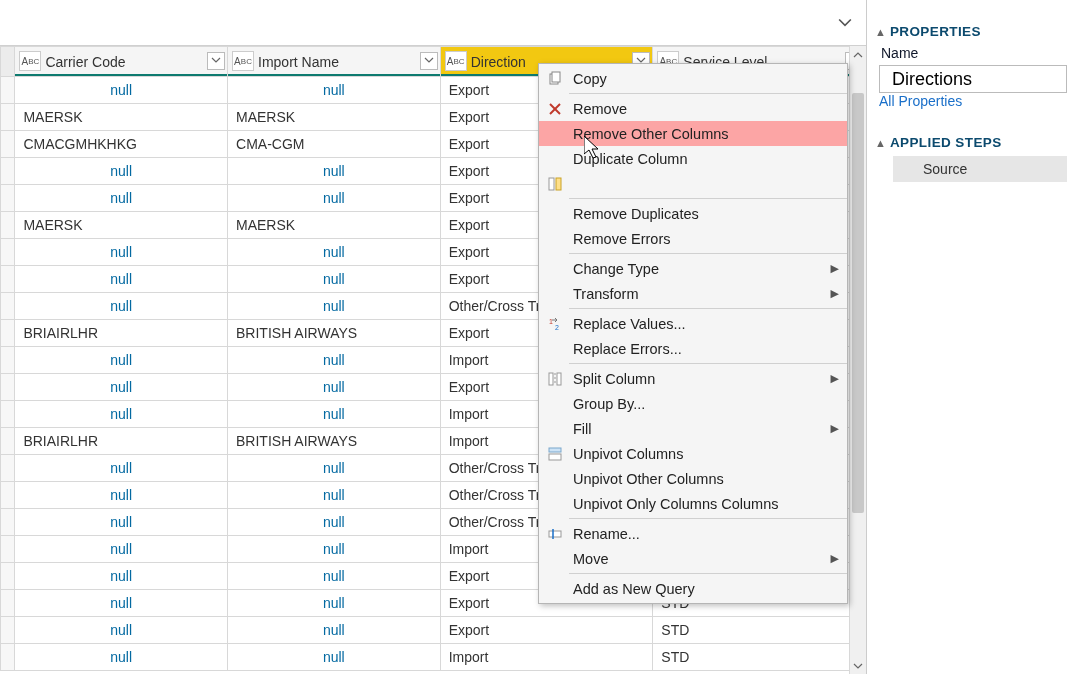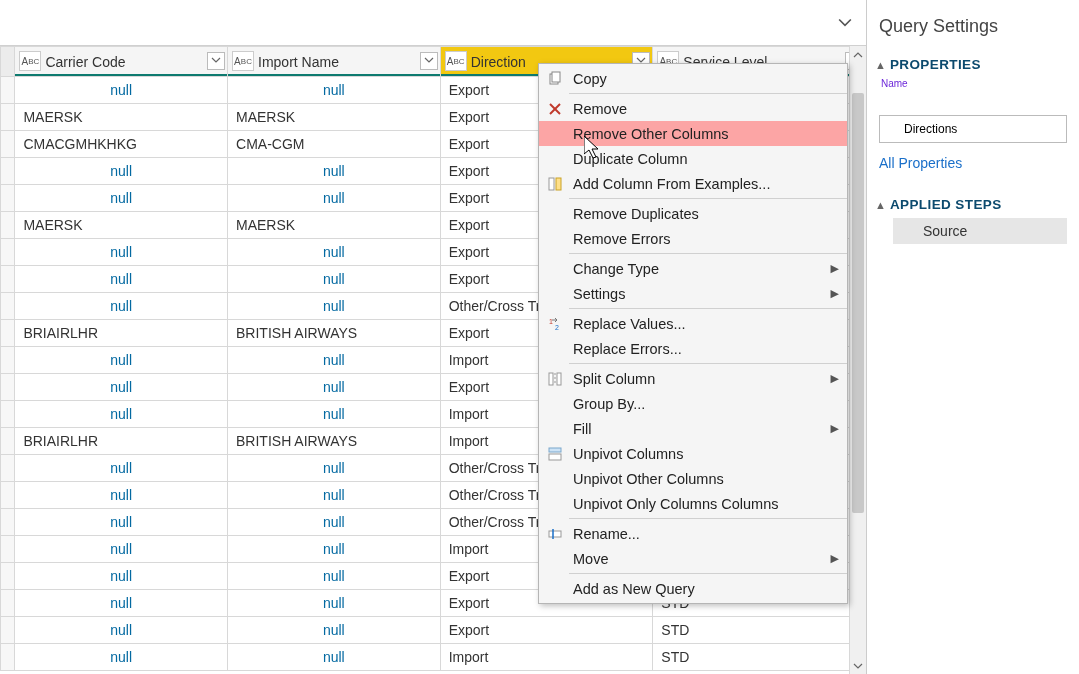--- a/index.html
+++ b/index.html
@@ -233,37 +233,35 @@
     color: #666;
     font-size: 11px;
   }
   .section-header .lbl {
     font-weight: 700;
     font-size: 13.5px;
     letter-spacing: 0.4px;
     color: #0c4a6e;
   }
   .field-label {
-    font-size: 10px;
-    color: #6d28d9;
-    margin-bottom: 10px;
+    font-size: 14px;
+    color: #0f172a;
+    margin-bottom: 4px;
     margin-left: 2px;
   }
   .name-input {
     width: 100%;
     height: 28px;
     border: 1px solid #bbb;
-    padding: 0 24px;
-    font-size: 12px;
-    margin-top: 16px;
+    padding: 0 12px;
+    font-size: 18px;
   }
   .link {
     color: #1a6fc9;
     font-size: 14px;
-    margin-top: 12px;
     display: block;
     cursor: pointer;
   }
   .steps {
     margin-top: 4px;
     padding-left: 14px;
   }
   .step-item {
     padding: 5px 6px 5px 30px;
     font-size: 14px;
@@ -647,36 +645,35 @@
       <div class="menu-item">
         <span>Duplicate Column</span>
       </div>
       <div class="menu-item">
         <span class="mi-icon">
           <svg width="16" height="16" viewBox="0 0 16 16">
               <rect x="2" y="2" width="5" height="12" fill="#fff" stroke="#999"></rect>
               <rect x="9" y="2" width="5" height="12" fill="#ffe08a" stroke="#c9a227"></rect>
             </svg>
         </span>
-        <span>Add Column From Examples...</span>
       </div>
       <div class="menu-sep"></div>
       <div class="menu-item">
         <span>Remove Duplicates</span>
       </div>
       <div class="menu-item">
         <span>Remove Errors</span>
       </div>
       <div class="menu-sep"></div>
       <div class="menu-item">
         <span>Change Type</span>
         <span class="submenu-arrow">▶</span>
       </div>
       <div class="menu-item">
-        <span>Settings</span>
+        <span>Transform</span>
         <span class="submenu-arrow">▶</span>
       </div>
       <div class="menu-sep"></div>
       <div class="menu-item">
         <span class="mi-icon">
           <svg width="16" height="16" viewBox="0 0 16 16">
               <text x="2" y="8" font-size="7" fill="#c0392b">1</text>
               <text x="8" y="14" font-size="7" fill="#1a6fc9">2</text>
               <path d="M5 4 L10 4 M10 4 L8 2 M10 4 L8 6" stroke="#777" stroke-width="1" fill="none"></path>
             </svg>
@@ -741,21 +738,20 @@
     </div>
 
     <div class="cursor">
       <svg width="20" height="26" viewBox="0 0 20 26">
           <path d="M0 0 L0 18 L5 14 L9 22 L12 21 L8 13 L14 13 Z" fill="#fff" stroke="#000" stroke-width="1"></path>
         </svg>
     </div>
   </div>
 
   <div class="side">
-    <h2>Query Settings</h2>
 
     <div class="section-header">
       <span class="tri">▲</span>
       <span class="lbl">PROPERTIES</span>
     </div>
     <div class="field-label">Name</div>
     <input class="name-input" value="Directions" style="">
     <span class="link">All Properties</span>
 
     <div class="section-header" style="margin-top:26px">

